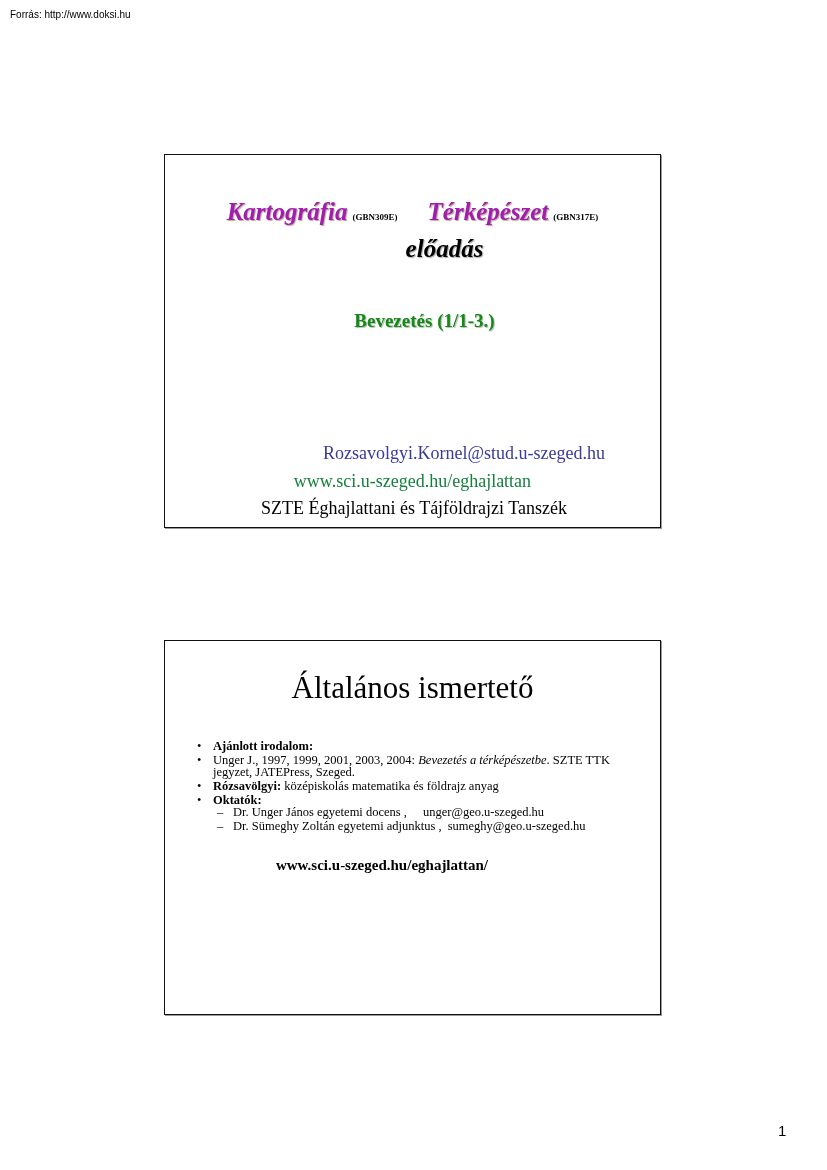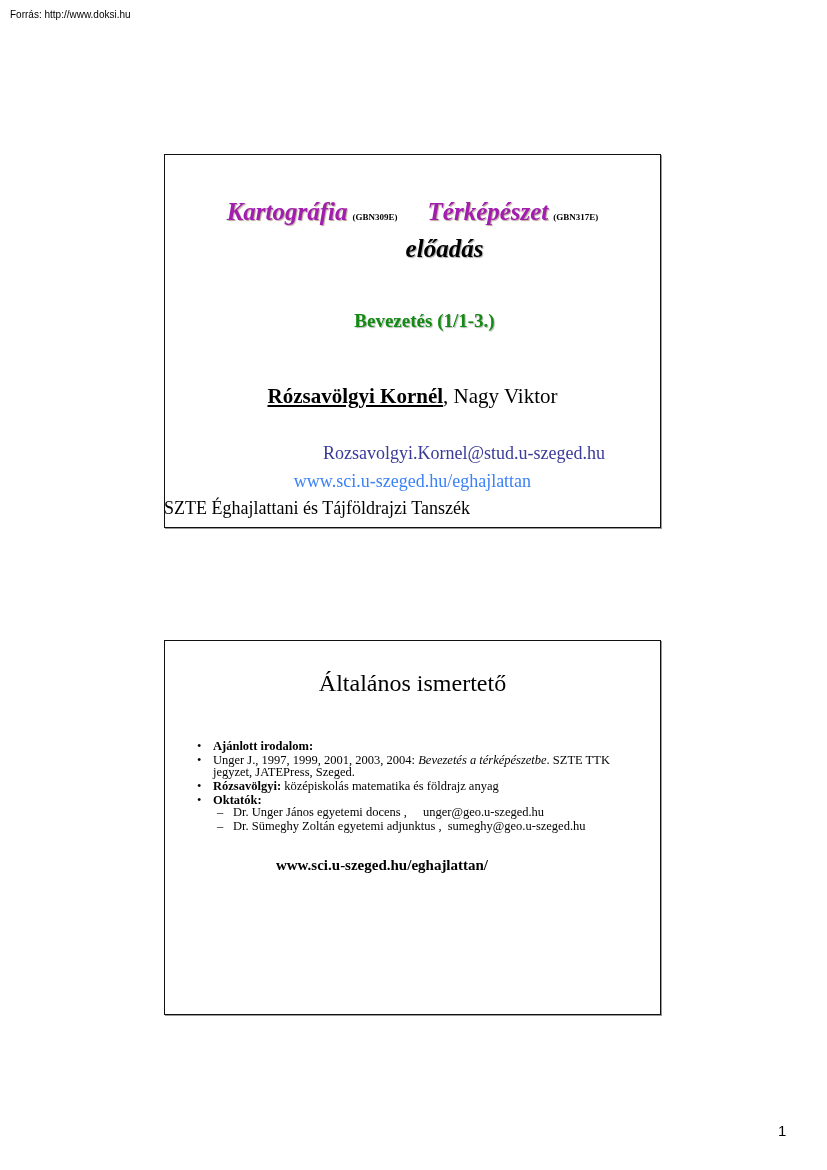--- a/index.html
+++ b/index.html
@@ -51,30 +51,30 @@
       position: absolute; top: 383px; left: 164px; width: 497px; text-align: center;
       font-size: 21px; line-height: 26px; color: #000;
     }
     .authors .hl { font-weight: bold; text-decoration: underline; }
     .email1 {
       position: absolute; top: 443px; left: 164px; width: 600px; text-align: center;
       font-size: 18px; color: #3a3a9a;
     }
     .web1 {
       position: absolute; top: 471px; left: 164px; width: 497px; text-align: center;
-      font-size: 18px; color: #3b82f6;
+      font-size: 18px; color: #15803d;
     }
     .dept {
-      position: absolute; top: 498px; left: 164px; width: 500px; 
+      position: absolute; top: 498px; left: 164px; width: 500px; text-align: center;
       font-size: 18px; color: #000;
     }
 
     .s2-title {
       position: absolute; top: 670px; left: 164px; width: 497px; text-align: center;
-      font-size: 24px; color: #000;
+      font-size: 31px; color: #000;
     }
     .s2-list {
       position: absolute; top: 740px; left: 197px; width: 450px;
       font-size: 12.5px; line-height: 12px; color: #000;
       list-style: none; margin: 0; padding: 0;
     }
     .s2-list li { position: relative; padding-left: 16px; margin: 0 0 2px 0; }
     .s2-list li .bullet { position: absolute; left: 0; top: 0; }
     .s2-list .sub { list-style: none; margin: 0; padding: 0 0 0 4px; }
     .s2-list .sub li { padding-left: 16px; margin: 0 0 2px 0; }
@@ -95,21 +95,20 @@
 
 <div class="source">Forrás: http://www.doksi.hu</div>
 
 <div id="slide1" class="slide"></div>
 <div class="title-row">
   <span class="t-big">Kartográfia</span><span class="t-code">(GBN309E)</span><span class="gap"></span><span class="t-big">Térképészet</span><span class="t-code">(GBN317E)</span>
 </div>
 <div class="eload">előadás</div>
 <div class="bevez">Bevezetés (1/1-3.)</div>
 <div class="authors">
-  <div><span class="hl">Rózsavölgyi Kornél</span><span>, Nagy Viktor</span></div>
 </div>
 <div class="email1">Rozsavolgyi.Kornel@stud.u-szeged.hu</div>
 <div class="web1">www.sci.u-szeged.hu/eghajlattan</div>
 <div class="dept">SZTE Éghajlattani és Tájföldrajzi Tanszék</div>
 
 <div id="slide2" class="slide"></div>
 <div class="s2-title">Általános ismertető</div>
 <ul class="s2-list">
   <li><span class="bullet">•</span><b>Ajánlott irodalom:</b><span></span></li>
   <li><span class="bullet">•</span><span>Unger J., 1997, 1999, 2001, 2003, 2004: </span><i>Bevezetés a térképészetbe</i><span>. SZTE TTK jegyzet, JATEPress, Szeged.</span></li>

